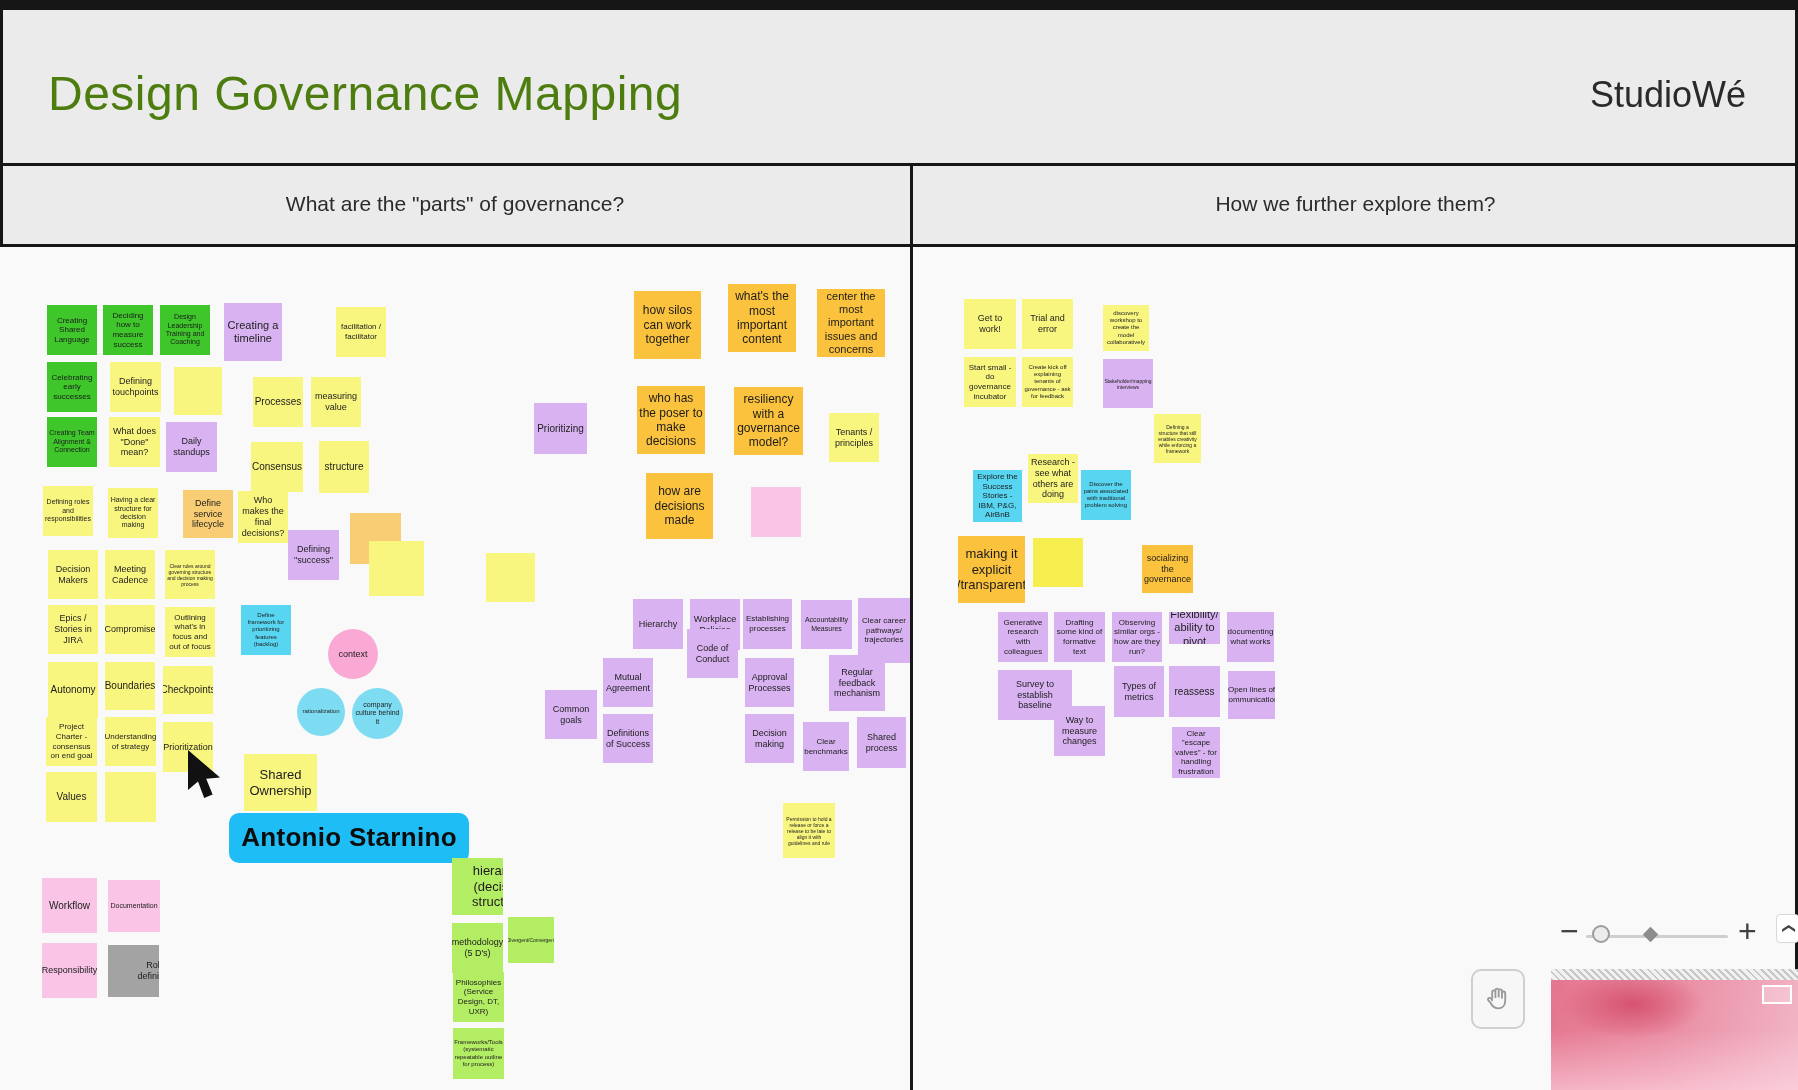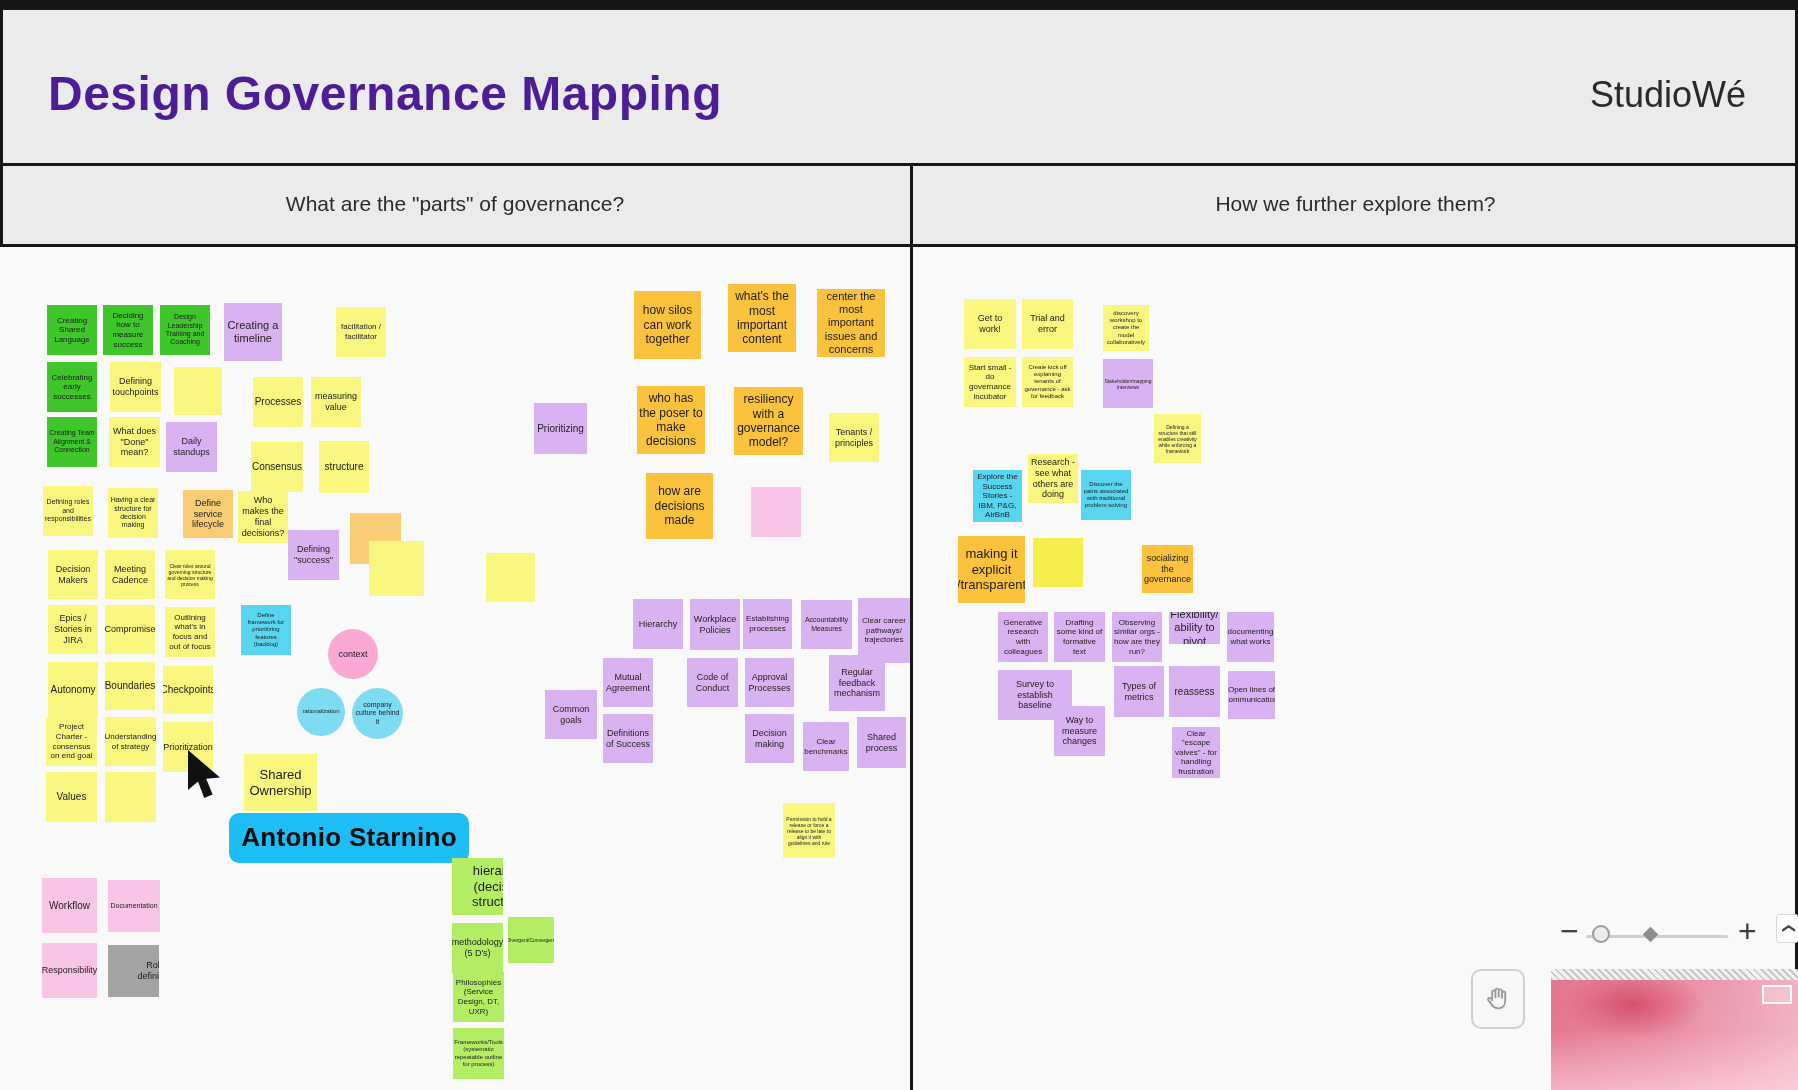--- a/index.html
+++ b/index.html
@@ -4,21 +4,21 @@
 <style>
   html,body{margin:0;padding:0}
   body{
     width:1798px;height:1090px;position:relative;overflow:hidden;
     background:#f9f9f9;font-family:"Liberation Sans",sans-serif;color:#1c1c1c;
   }
   .topbar{position:absolute;left:0;top:0;width:1798px;height:10px;background:#161616;z-index:4}
   .edge-left{position:absolute;left:0;top:0;width:3px;height:247px;background:#161616;z-index:4}
   .edge-right{position:absolute;right:0;top:0;width:3px;height:1090px;background:#161616;z-index:4}
   .header{position:absolute;left:0;top:10px;width:1798px;height:153px;background:#ebebeb;border-bottom:3px solid #161616;z-index:3}
-  .page-title{position:absolute;left:48px;top:56px;font-size:48px;font-weight:700;letter-spacing:.5px;color:#4c1d95}
+  .page-title{position:absolute;left:48px;top:56px;font-size:48px;font-weight:400;letter-spacing:.5px;color:#4d7c0f}
   .brand{position:absolute;right:52px;top:64px;font-size:36px;font-weight:500;color:#2a2a2a}
   .band{position:absolute;left:0;top:166px;width:1798px;height:78px;background:#ebebeb;border-bottom:3px solid #161616;z-index:3}
   .q{position:absolute;top:26px;font-size:21px;color:#2b2b2b}
   .q-left{left:0;width:910px;text-align:center}
   .q-right{left:913px;width:885px;text-align:center}
   .vdivider{position:absolute;left:910px;top:166px;width:3px;height:924px;background:#161616;z-index:3}
   .board{position:absolute;left:0;top:0;width:1798px;height:1090px;z-index:2}
   .note{
     position:absolute;display:flex;align-items:center;justify-content:center;
     text-align:center;line-height:1.2;padding:2px;box-sizing:border-box;
@@ -127,21 +127,21 @@
     <div class="note" style="left: 734px; top: 387px; width: 69px; height: 68px; background: rgb(251, 194, 61); font-size: 12px;">resiliency with a governance model?</div>
     <div class="note" style="left: 829px; top: 413px; width: 50px; height: 49px; background: rgb(249, 246, 128); font-size: 9px;">Tenants / principles</div>
     <div class="note" style="left: 646px; top: 473px; width: 67px; height: 66px; background: rgb(251, 194, 61); font-size: 12px;">how are decisions made</div>
     <div class="note" style="left: 751px; top: 487px; width: 50px; height: 50px; background: rgb(249, 196, 229); font-size: 10px;"></div>
     <div class="note" style="left: 633px; top: 599px; width: 50px; height: 50px; background: rgb(217, 179, 241); font-size: 9px;">Hierarchy</div>
     <div class="note" style="left: 690px; top: 599px; width: 50px; height: 51px; background: rgb(217, 179, 241); font-size: 9px;">Workplace Policies</div>
     <div class="note" style="left: 743px; top: 599px; width: 49px; height: 50px; background: rgb(217, 179, 241); font-size: 8px;">Establishing processes</div>
     <div class="note" style="left: 801px; top: 600px; width: 51px; height: 49px; background: rgb(217, 179, 241); font-size: 7px;">Accountability Measures</div>
     <div class="note" style="left: 858px; top: 598px; width: 52px; height: 65px; background: rgb(217, 179, 241); font-size: 8px;">Clear career pathways/ trajectories</div>
     <div class="note" style="left: 603px; top: 658px; width: 50px; height: 49px; background: rgb(217, 179, 241); font-size: 9px;">Mutual Agreement</div>
-    <div class="note" style="left: 687px; top: 658px; width: 51px; height: 49px; background: rgb(217, 179, 241); font-size: 9px;">Code of Conduct</div>
+    <div class="note" style="left: 687px; top: 629px; width: 51px; height: 49px; background: rgb(217, 179, 241); font-size: 9px;">Code of Conduct</div>
     <div class="note" style="left: 745px; top: 658px; width: 49px; height: 49px; background: rgb(217, 179, 241); font-size: 9px;">Approval Processes</div>
     <div class="note" style="left: 829px; top: 655px; width: 56px; height: 56px; background: rgb(217, 179, 241); font-size: 9px;">Regular feedback mechanism</div>
     <div class="note" style="left: 545px; top: 690px; width: 52px; height: 49px; background: rgb(217, 179, 241); font-size: 9px;">Common goals</div>
     <div class="note" style="left: 603px; top: 714px; width: 50px; height: 49px; background: rgb(217, 179, 241); font-size: 9px;">Definitions of Success</div>
     <div class="note" style="left: 745px; top: 714px; width: 49px; height: 49px; background: rgb(217, 179, 241); font-size: 9px;">Decision making</div>
     <div class="note" style="left: 803px; top: 722px; width: 46px; height: 49px; background: rgb(217, 179, 241); font-size: 8px;">Clear benchmarks</div>
     <div class="note" style="left: 857px; top: 717px; width: 49px; height: 51px; background: rgb(217, 179, 241); font-size: 9px;">Shared process</div>
     <div class="note" style="left: 783px; top: 803px; width: 52px; height: 55px; background: rgb(249, 246, 128); font-size: 5px;">Permission to hold a release or force a release to be late to align it with guidelines and rule</div>
     <div class="note" style="left: 964px; top: 299px; width: 52px; height: 50px; background: rgb(249, 246, 128); font-size: 9px;">Get to work!</div>
     <div class="note" style="left: 1022px; top: 299px; width: 51px; height: 50px; background: rgb(249, 246, 128); font-size: 9px;">Trial and error</div>

